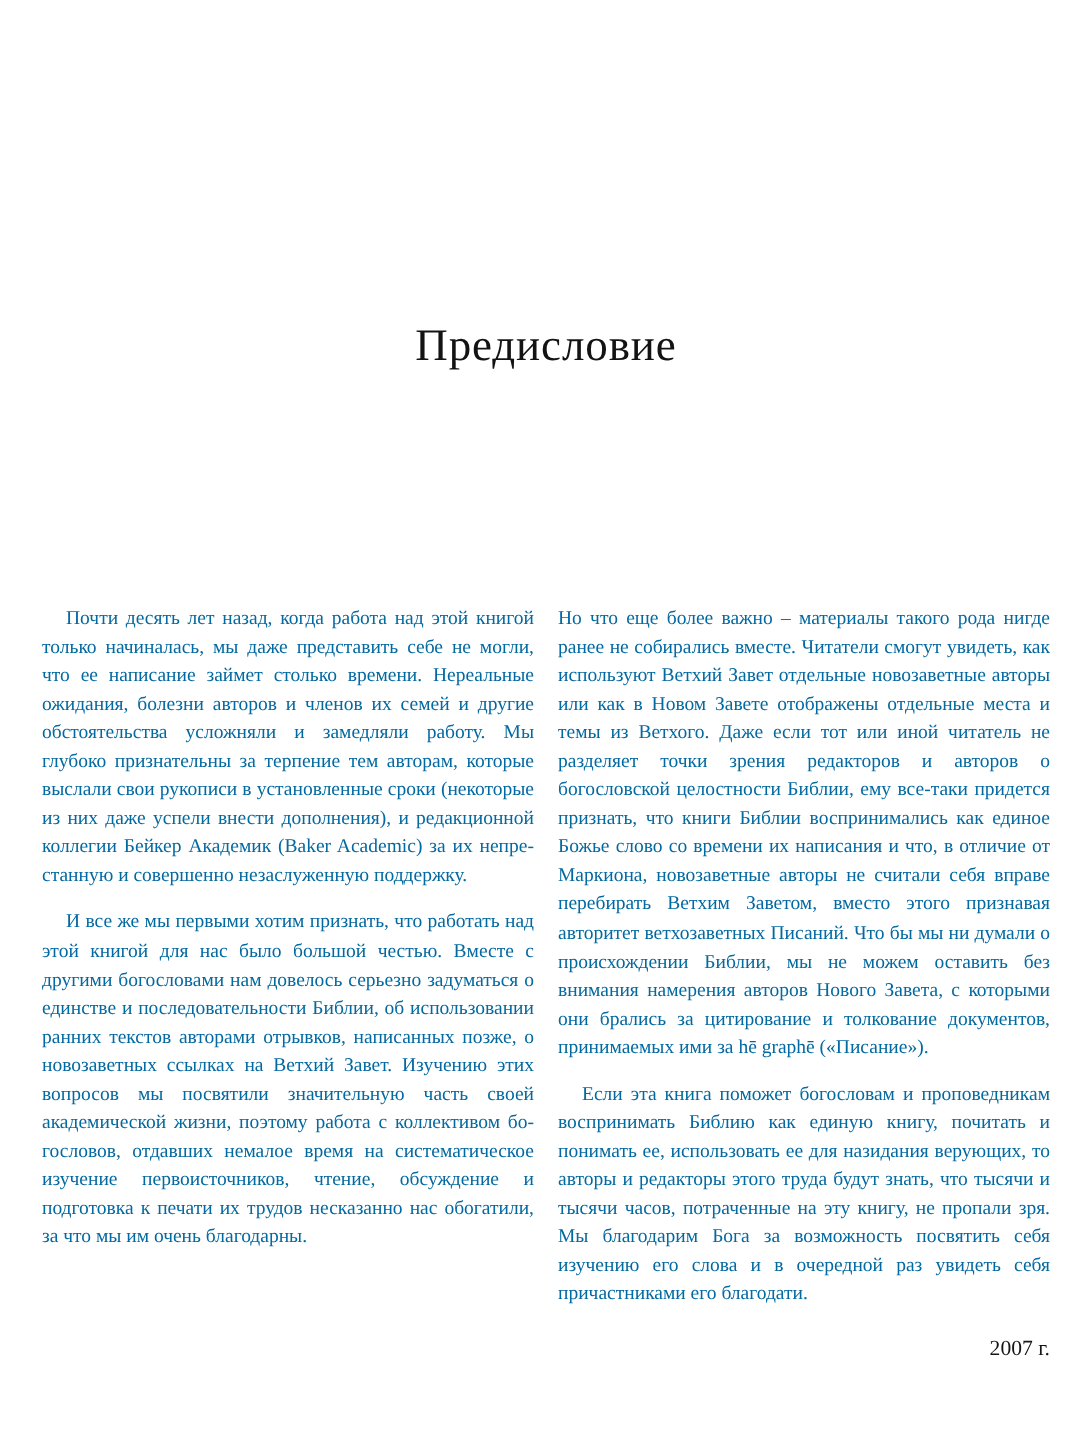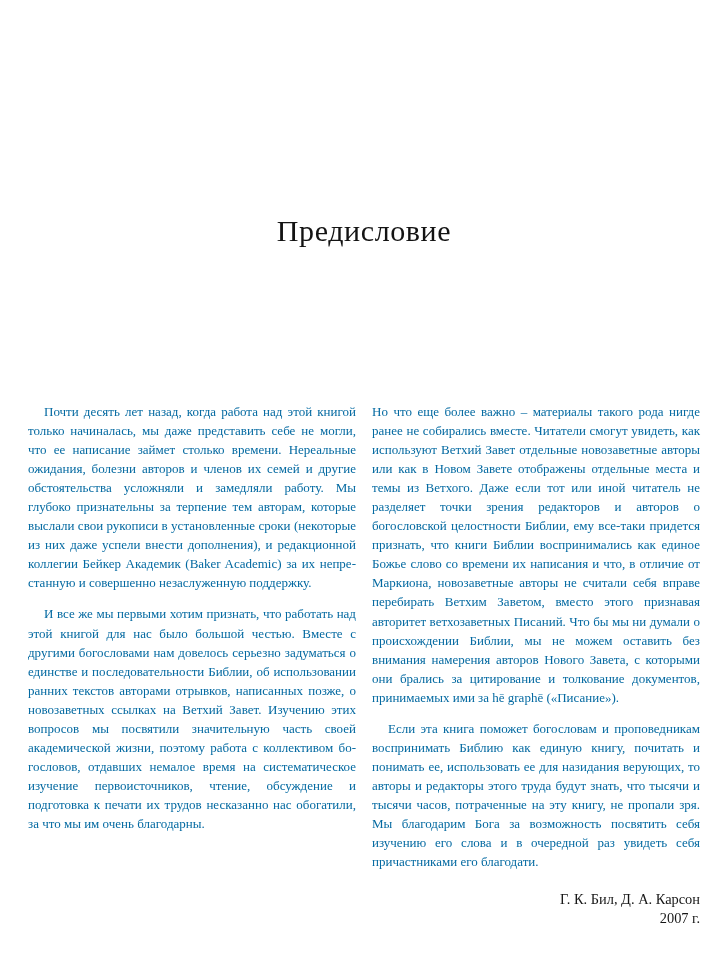--- a/index.html
+++ b/index.html
@@ -103,19 +103,18 @@
     <div class="column">
       <p>Почти десять лет назад, когда работа над этой кни­гой только начиналась, мы даже представить себе не могли, что ее написание займет столько времени. Нереальные ожидания, болезни авторов и членов их семей и другие обстоятельства усложняли и за­медляли работу. Мы глубоко признательны за тер­пение тем авторам, которые выслали свои рукопи­си в установленные сроки (некоторые из них даже успели внести дополнения), и редакционной колле­гии Бейкер Академик (Baker Academic) за их непре­станную и совершенно незаслуженную поддержку.</p>
       <p>И все же мы первыми хотим признать, что рабо­тать над этой книгой для нас было большой честью. Вместе с другими богословами нам довелось се­рьезно задуматься о единстве и последовательности Библии, об использовании ранних текстов автора­ми отрывков, написанных позже, о новозаветных ссылках на Ветхий Завет. Изучению этих вопросов мы посвятили значительную часть своей академи­ческой жизни, поэтому работа с коллективом бо­гословов, отдавших немалое время на систематиче­ское изучение первоисточников, чтение, обсужде­ние и подготовка к печати их трудов несказанно нас обогатили, за что мы им очень благодарны.</p>
     </div>
 
     <div class="column">
       <p class="no-indent"><span>Но что еще более важно – материалы такого рода нигде ранее не собирались вместе. Читатели смогут увидеть, как используют Ветхий Завет отдельные новозаветные авторы или как в Новом Завете ото­бражены отдельные места и темы из Ветхого. Даже если тот или иной читатель не разделяет точки зре­ния редакторов и авторов о богословской целост­ности Библии, ему все-таки придется признать, что книги Библии воспринимались как единое Божье слово со времени их написания и что, в отличие от Маркиона, новозаветные авторы не считали себя вправе перебирать Ветхим Заветом, вместо этого признавая авторитет ветхозаветных Писаний. Что бы мы ни думали о происхождении Библии, мы не можем оставить без внимания намерения авторов Нового Завета, с которыми они брались за цитиро­вание и толкование документов, принимаемых ими </span><span>за </span><span class="greek-translit">hē graphē</span><span> («Писание»).</span></p>
       <p>Если эта книга поможет богословам и проповед­никам воспринимать Библию как единую книгу, почитать и понимать ее, использовать ее для назида­ния верующих, то авторы и редакторы этого труда будут знать, что тысячи и тысячи часов, потрачен­ные на эту книгу, не пропали зря. Мы благодарим Бога за возможность посвятить себя изучению его слова и в очередной раз увидеть себя причастника­ми его благодати.</p>
 
       <div class="signature">
-        <span class="sig-line">Г. К. Бил, Д. А. Карсон</span>
         <span class="sig-line">2007 г.</span>
       </div>
     </div>
 
   </div>
 </div>
 
 </body></html>

